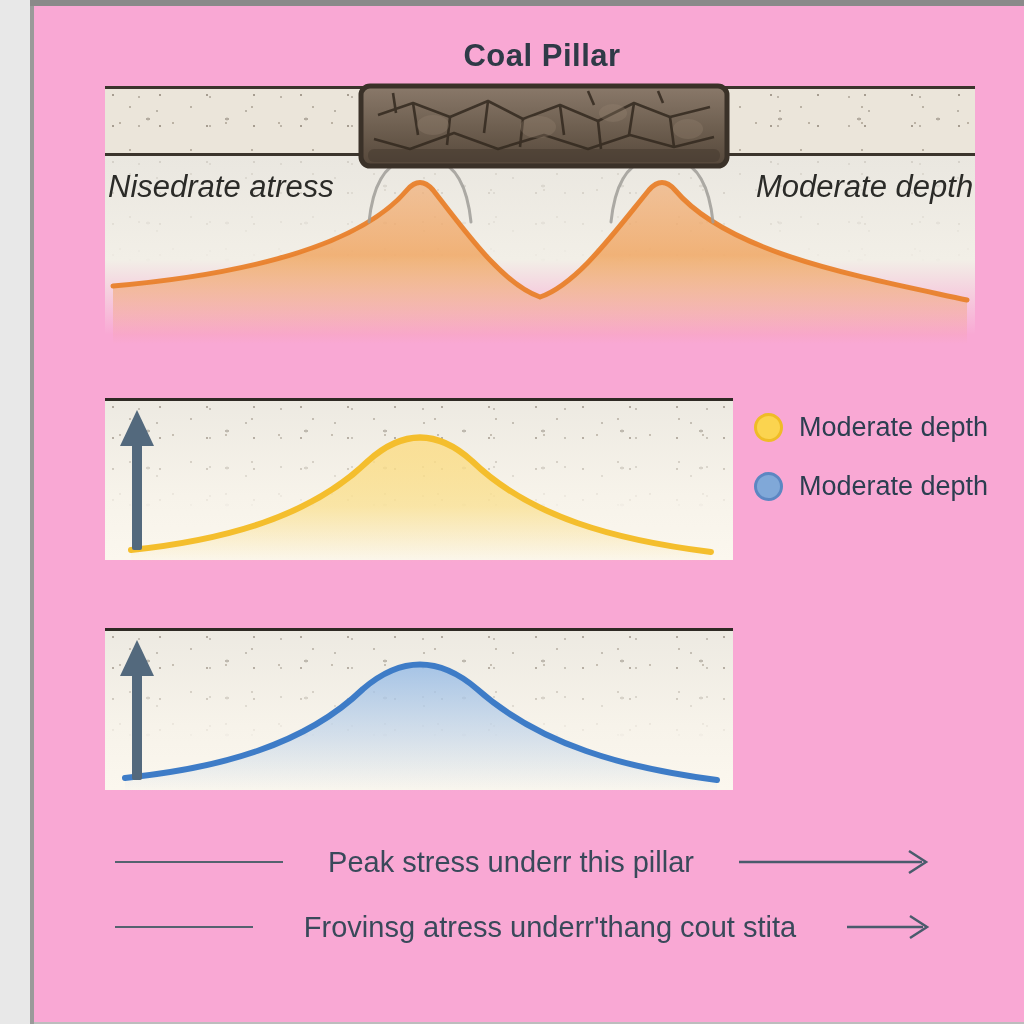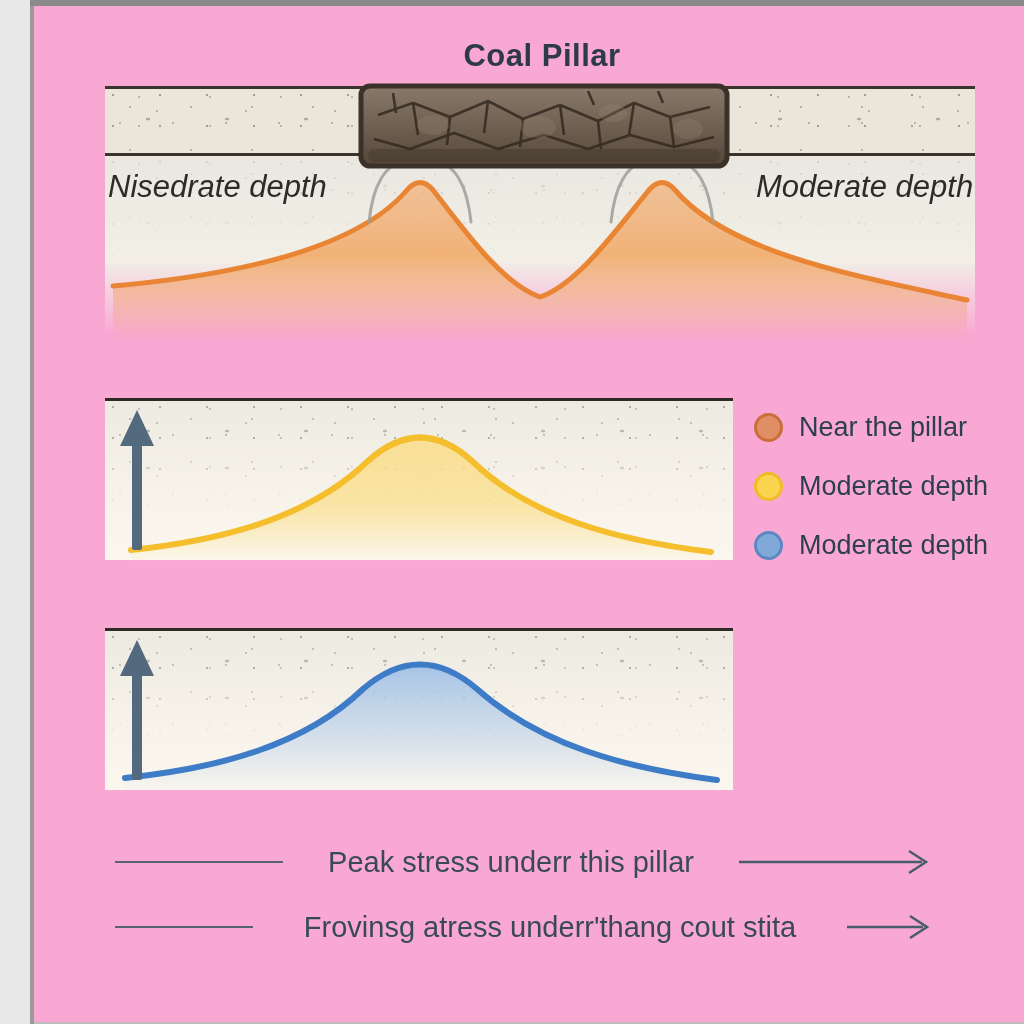--- a/index.html
+++ b/index.html
@@ -149,21 +149,21 @@
     <path d="M8 130 C110 121,248 98,302 34 Q315 19 328 34 C362 78,398 128,435 141
              C472 128,508 78,544 34 Q557 19 570 34 C624 98,756 121,862 144" fill="none" stroke="#E8812C" stroke-width="5" stroke-linecap="round" opacity="0.95"></path>
     <g stroke="#A09E99" stroke-width="3" fill="none" stroke-linecap="round" opacity="0.85">
       <path d="M299 4 C280 9,268 28,264 66"></path>
       <path d="M331 4 C350 9,362 28,366 66"></path>
       <path d="M541 4 C522 9,510 28,506 66"></path>
       <path d="M573 4 C592 9,604 28,608 66"></path>
     </g>
   </svg>
 
-  <div class="depth-label left">Nisedrate depth</div>
+  <div class="depth-label left">Nisedrate atress</div>
   <div class="depth-label right">Moderate depth</div>
 
   <div class="panel p2">
     <div class="tex speckles"></div>
     <svg class="curve" width="628" height="162" viewBox="0 0 628 162">
       <defs>
         <linearGradient id="gY" x1="0" y1="0" x2="0" y2="1">
           <stop offset="0" stop-color="#FBDE8F" stop-opacity="0.9"></stop>
           <stop offset="0.55" stop-color="#FBD96E" stop-opacity="0.55"></stop>
           <stop offset="1" stop-color="#FBD96E" stop-opacity="0"></stop>
@@ -194,24 +194,20 @@
       <path d="M20 147 C115 137,200 114,258 58 Q315 9 372 58 C435 114,520 137,612 149" fill="none" stroke="#3E7CC7" stroke-width="6" stroke-linecap="round"></path>
     </svg>
     <svg class="up-arrow" width="36" height="142" viewBox="0 0 36 142">
       <polygon points="18,0 1,36 35,36" fill="#53697D"></polygon>
       <rect x="13" y="34" width="10" height="106" rx="2" fill="#53697D"></rect>
     </svg>
   </div>
 
   <div class="legend">
     <div class="legend-item">
-      <span class="legend-swatch" style="background: rgb(223, 143, 99); border-color: rgb(201, 111, 57);"></span>
-      <span class="legend-label">Near the pillar</span>
-    </div>
-    <div class="legend-item">
       <span class="legend-swatch" style="background: rgb(251, 212, 79); border-color: rgb(239, 188, 39);"></span>
       <span class="legend-label">Moderate depth</span>
     </div>
     <div class="legend-item">
       <span class="legend-swatch" style="background: rgb(128, 168, 216); border-color: rgb(92, 135, 194);"></span>
       <span class="legend-label">Moderate depth</span>
     </div>
   </div>
 
   <div class="ann-row r2">

